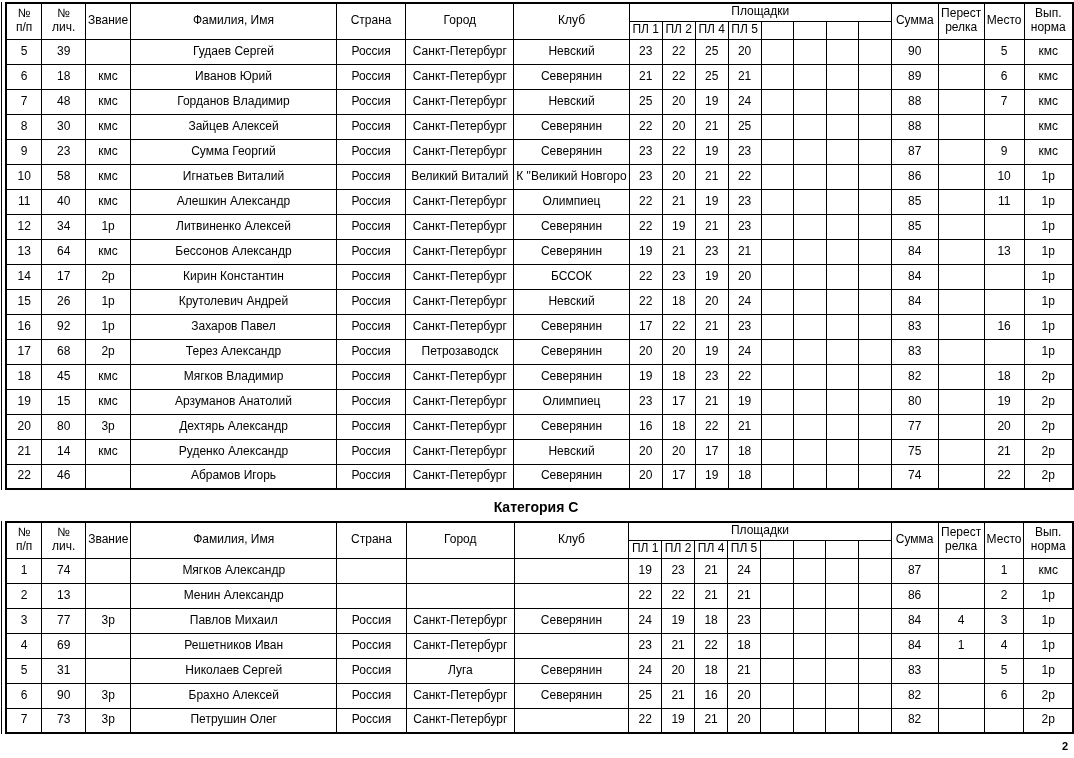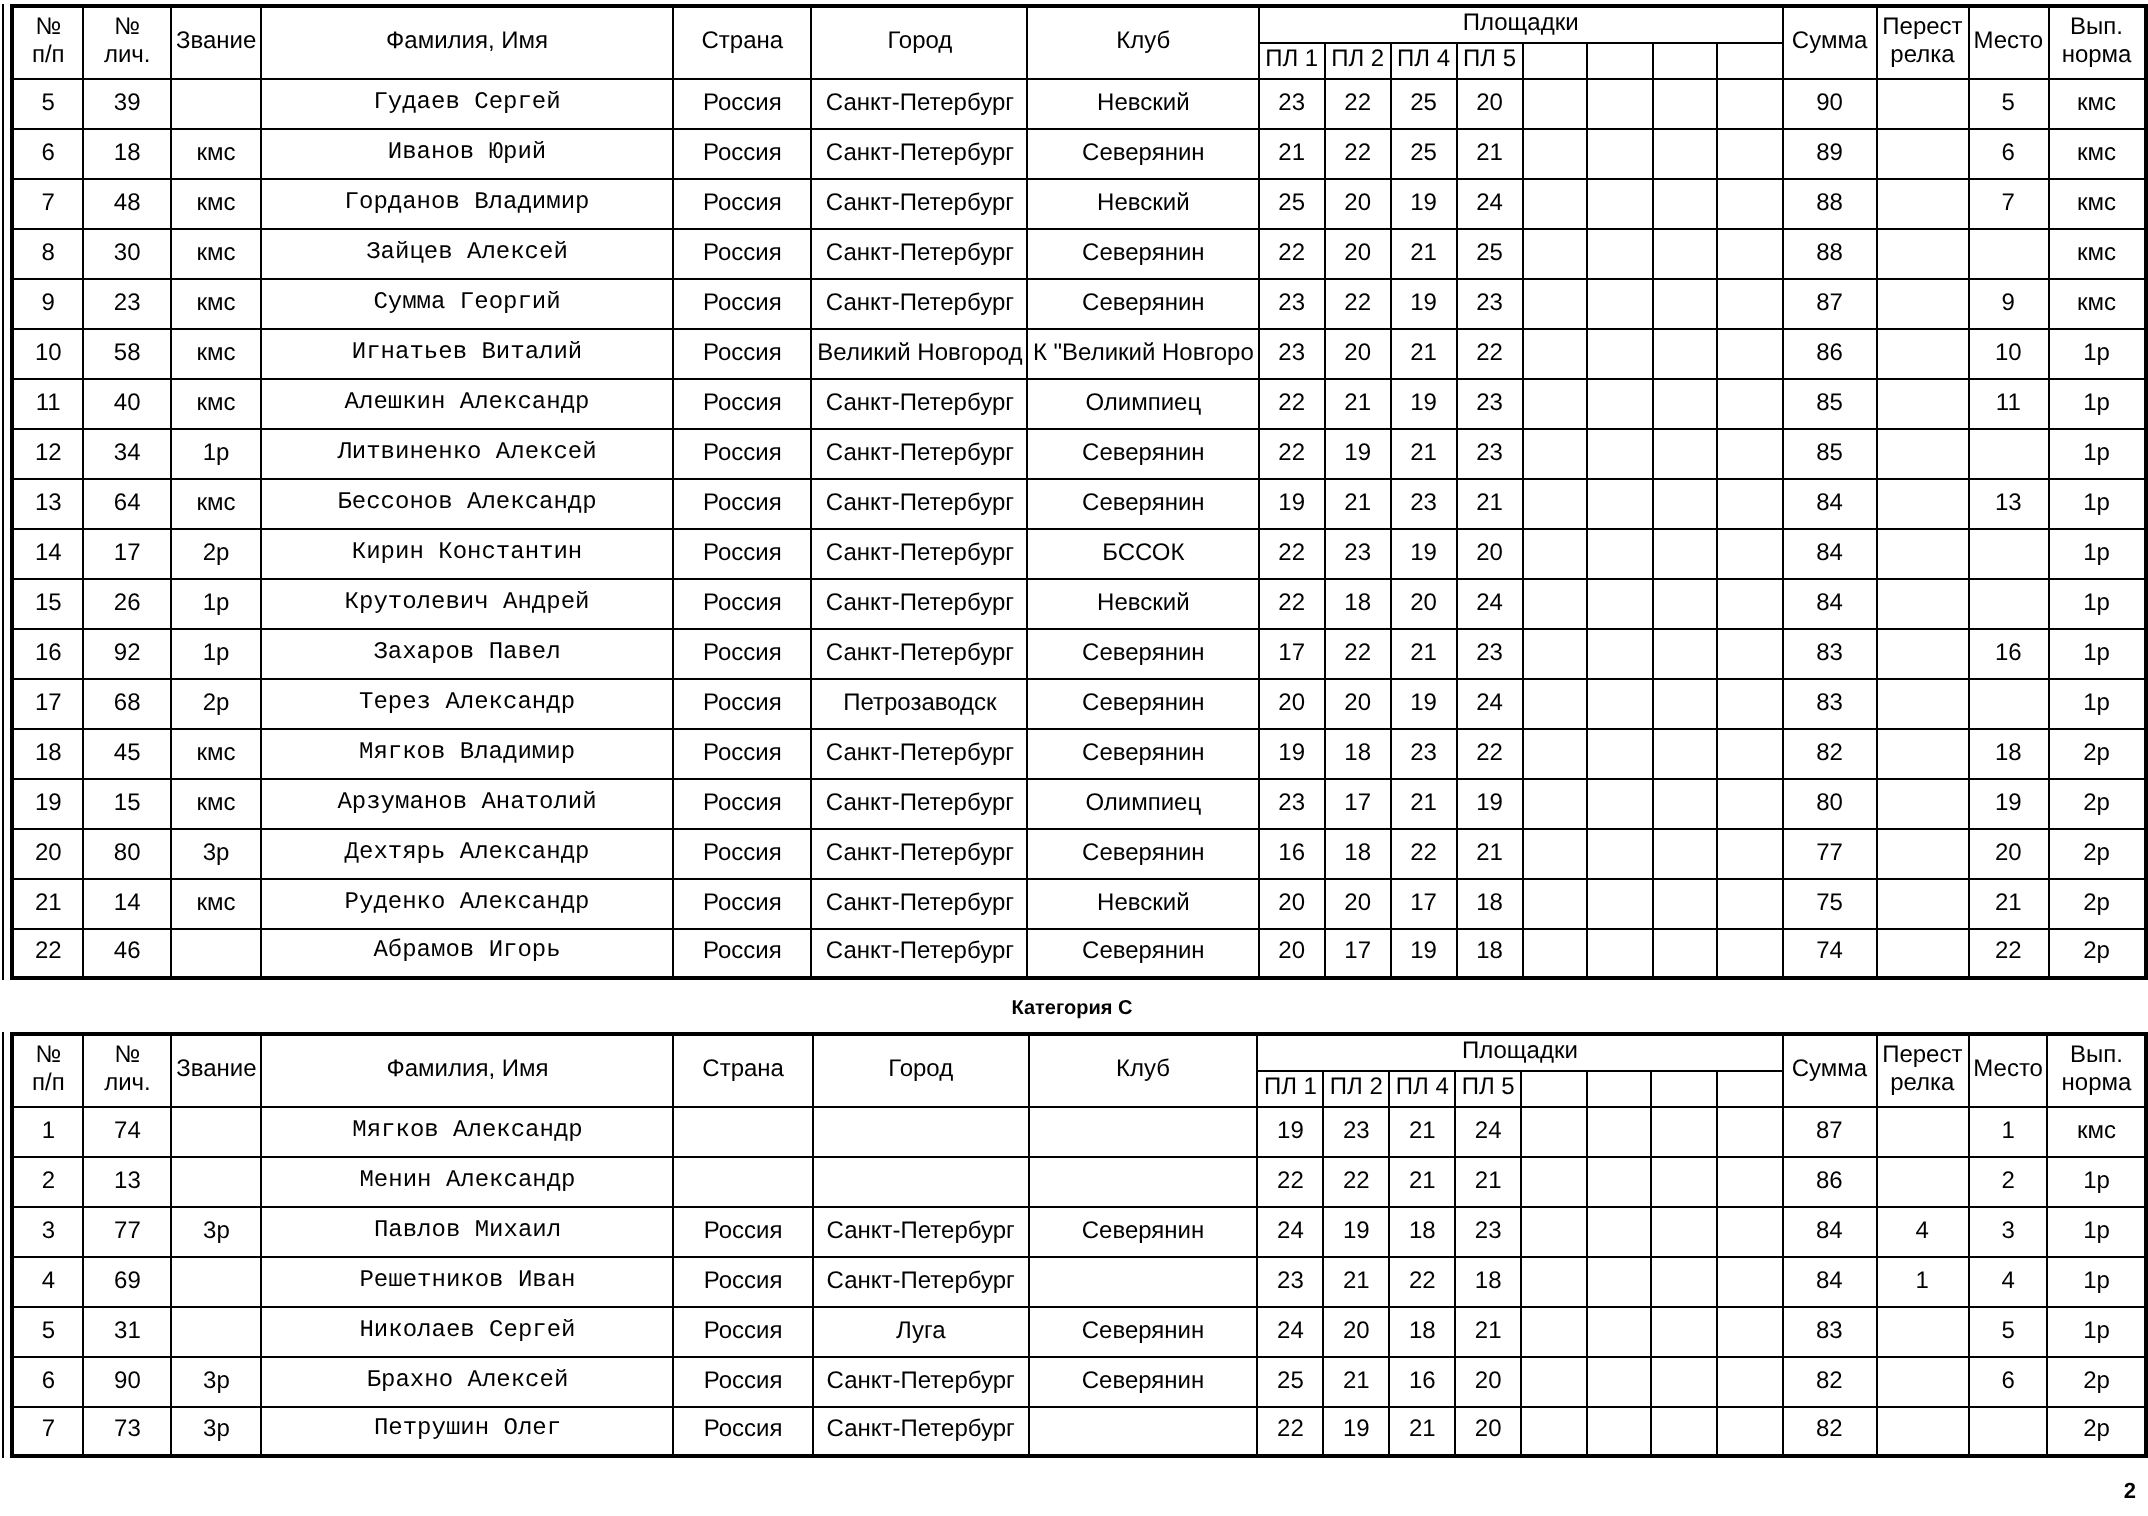--- a/index.html
+++ b/index.html
@@ -15,23 +15,23 @@
     border-collapse:collapse; table-layout:fixed; border:2px solid #000; background:#fff;
   }
   table.results th, table.results td {
     border:1px solid #000; font-size:12px; font-weight:normal; color:#000;
     text-align:center; vertical-align:middle; padding:0 2px;
     overflow:hidden; white-space:nowrap; line-height:1.15;
   }
   thead tr.gr  { height:18px; }
   thead tr.sub { height:18px; }
   tbody tr { height:25px; }
-  td.c-name { text-align:left; padding-left:5px;font-family:Liberation Mono, monospace; }
+  td.c-name { text-align:left; padding-left:5px; }
   .section-title {
-    width:1068px; text-align:center; font-weight:bold; font-size:10px;
+    width:1068px; text-align:center; font-weight:bold; font-size:14px;
     margin:9px 0 6px 2px;
   }
   .pagenum {
     position:absolute; right:6px; bottom:6px; font-weight:bold; font-size:11px;
   }
 </style>
 </head>
 <body>
 
 <div class="page">
@@ -190,21 +190,21 @@
             <td class="c-so"></td>
             <td class="c-place">9</td>
             <td class="c-norm">кмс</td>
           </tr>
           <tr>
             <td class="c-n">10</td>
             <td class="c-id">58</td>
             <td class="c-rank">кмс</td>
             <td class="c-name">Игнатьев Виталий</td>
             <td class="c-country">Россия</td>
-            <td class="c-city">Великий Новгород</td>
+            <td class="c-city">Великий Виталий</td>
             <td class="c-club">К "Великий Новгоро</td>
             <td class="c-pl">23</td>
             <td class="c-pl">20</td>
             <td class="c-pl">21</td>
             <td class="c-pl">22</td>
             <td class="c-pl"></td>
             <td class="c-pl"></td>
             <td class="c-pl"></td>
             <td class="c-pl"></td>
             <td class="c-sum">86</td>

